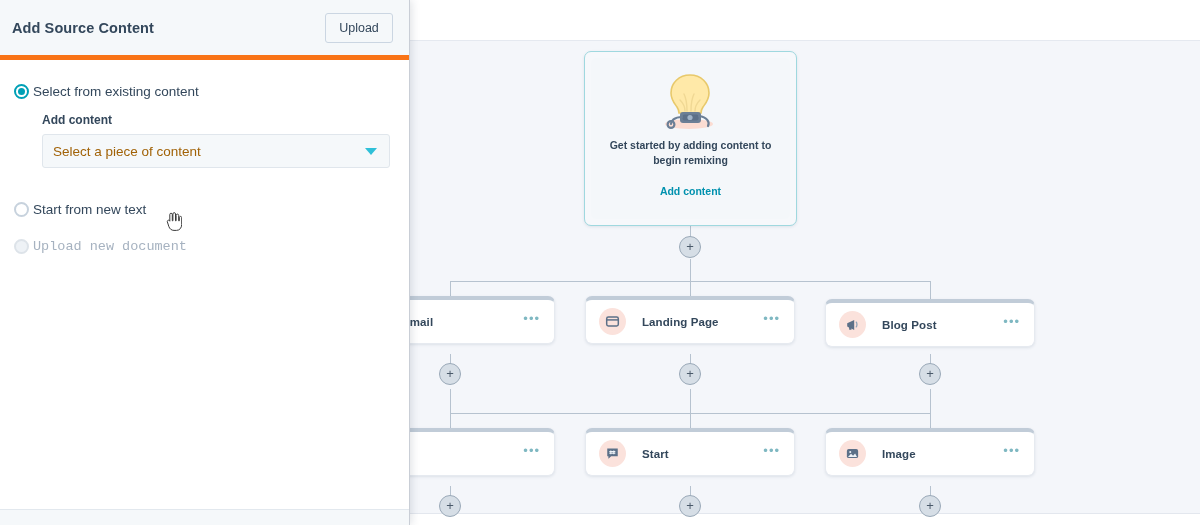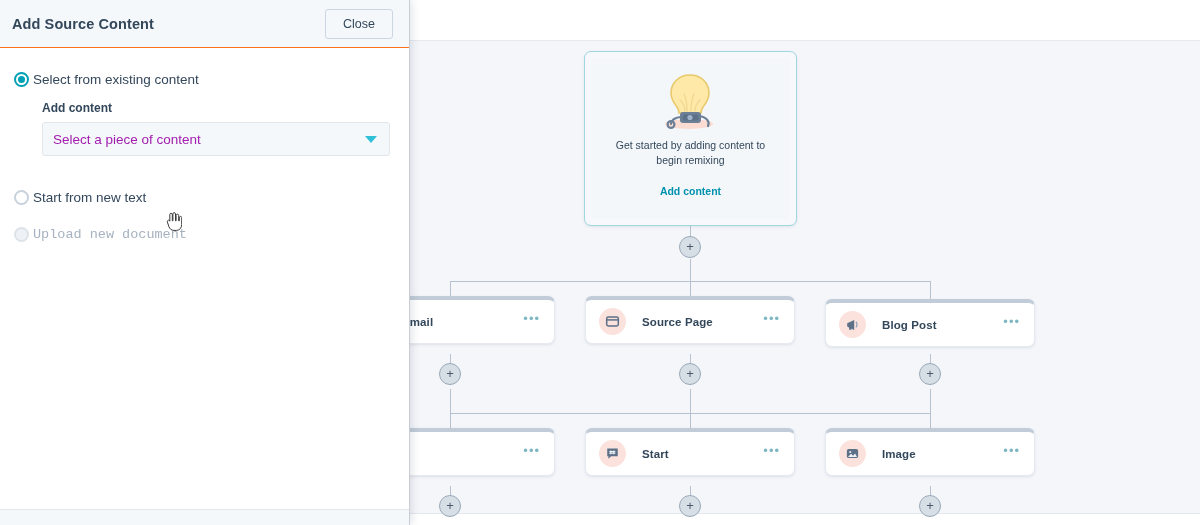--- a/index.html
+++ b/index.html
@@ -75,21 +75,21 @@
     position: absolute; left: 6px; top: 6px; right: 6px; bottom: 6px;
     background: #f4f7fa; border-radius: 5px;
   }
   .bulb { position: relative; z-index: 2; width: 74px; height: 62px; margin-top: 4px; }
   .start-text {
     position: relative; z-index: 2;
     margin-top: 6px;
     width: 165px;
     text-align: center;
     font-size: 10.5px;
-    font-weight: 400;
+    font-weight: 700;
     line-height: 1.45;
     color: #33475b;
   }
   .start-link {
     position: relative; z-index: 2;
     margin-top: 17px;
     font-size: 10.5px;
     font-weight: 700;
     color: #0091ae;
   }
@@ -134,23 +134,23 @@
   .panel {
     position: absolute; left: 0; top: 0;
     width: 410px; height: 525px;
     background: #ffffff;
     border-right: 1px solid #c9ced6;
     box-shadow: 2px 0 8px rgba(30,45,70,.13);
     z-index: 40;
     display: flex; flex-direction: column;
   }
   .panel-header {
-    height: 48px;
+    height: 60px;
     background: #f5f8fa;
-    border-bottom: 1px solid #f97316;
+    border-bottom: 5px solid #f97316;
     display: flex; align-items: center;
     padding: 0 16px 0 12px;
     flex: 0 0 auto;
   }
   .panel-title {
     font-size: 14.5px;
     font-weight: 700;
     color: #33475b;
     letter-spacing: .1px;
   }
@@ -216,21 +216,21 @@
     width: 348px; height: 34px;
     background: #f5f8fa;
     border: 1px solid #e0e6ec;
     border-radius: 3px;
     display: flex; align-items: center;
     padding: 0 32px 0 10px;
     font-size: 13.5px;
     color: #33475b;
     cursor: pointer;
   }
-  .select.placeholder { color: #a21caf; }
+  .select.placeholder { color: #a16207; }
   .caret {
     position: absolute; right: 12px; top: 50%;
     margin-top: -3px;
     width: 0; height: 0;
     border-left: 6px solid transparent;
     border-right: 6px solid transparent;
     border-top: 7px solid #2fc0d8;
   }
   .gap-22 { height: 22px; }
   .gap-28 { height: 30px; }
@@ -308,21 +308,21 @@
       <div class="node-dots">•••</div>
     </div>
 
     <div class="node-card" style="left:585px; top:255px; width:210px;">
       <div class="node-icon-wrap">
         <svg width="15" height="15" viewBox="0 0 16 16">
             <rect x="1.8" y="3.2" width="12.4" height="9.6" rx="1.8" fill="none" stroke="#5c7088" stroke-width="1.6"></rect>
             <path d="M1.8 6.3h12.4" stroke="#5c7088" stroke-width="1.6"></path>
           </svg>
       </div>
-      <div class="node-label">Source Page</div>
+      <div class="node-label">Landing Page</div>
       <div class="node-dots">•••</div>
     </div>
 
     <div class="node-card" style="left:825px; top:258px; width:210px;">
       <div class="node-icon-wrap">
         <svg width="16" height="16" viewBox="0 0 16 16">
             <path d="M2.2 6.2l7-3.3v10l-7-3.3z" fill="#5c7088"></path>
             <path d="M3.6 9.6l.9 3.4 2.2-.5-.8-2.9z" fill="#5c7088"></path>
             <path d="M11.2 5.1c1 .8 1 4 0 4.8" stroke="#8fa3b8" stroke-width="1.3" fill="none" stroke-linecap="round"></path>
           </svg>
@@ -379,21 +379,21 @@
       <span>+</span>
     </div>
 
     <div class="canvas-bottom-edge"></div>
   </div>
 
   <div class="panel">
 
     <div class="panel-header">
       <div class="panel-title">Add Source Content</div>
-      <div class="close-btn">Close</div>
+      <div class="close-btn">Upload</div>
     </div>
 
     <div class="panel-body">
 
       <div class="radio-row">
         <div class="radio on"></div>
         <div class="radio-label">Select from existing content</div>
       </div>
 
       <div class="field-group">

